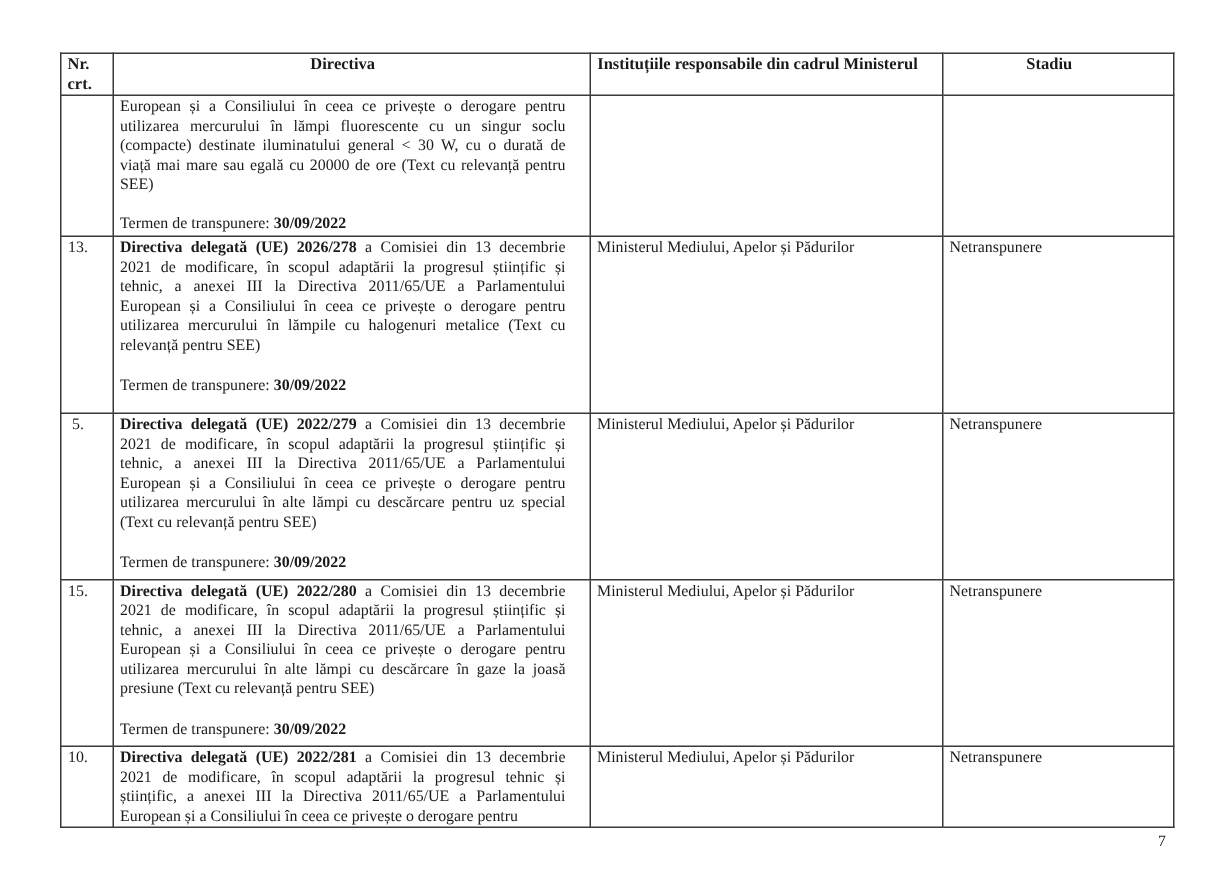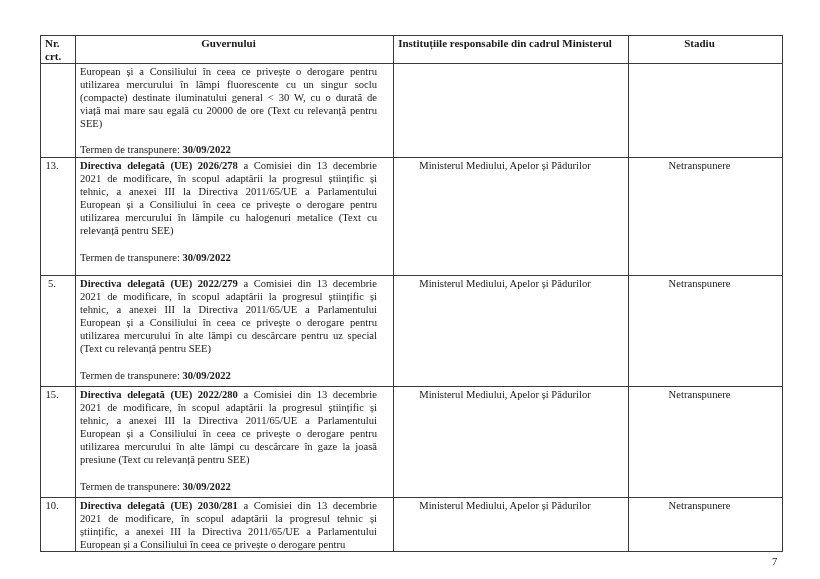--- a/index.html
+++ b/index.html
@@ -16,21 +16,21 @@
     table.doc-table th, table.doc-table td {
       border: 1px solid #3a3a3a; vertical-align: top; padding: 1px 16px 0 4px;
     }
     table.doc-table th { font-weight: bold; text-align: center; font-size: 11px; line-height: 13px; }
     col.c-nr { width: 35px; }
     col.c-dir { width: 318px; }
     col.c-inst { width: 235px; }
     col.c-st { width: 154px; }
     td.nr { text-align: center; }
     td.dir { text-align: justify; }
-    td.inst, td.st { text-align: center; }
+    td.inst, td.st { text-align: left; }
     .title-bold { font-weight: bold; }
     .term { display: block; margin-top: 13px; }
     .term b { font-weight: bold; }
     tr.h-head th { height: 24px; }
     tr.r-cont td { height: 92px; }
     tr.r13 td { height: 116px; }
     tr.r14 td { height: 109px; }
     tr.r15 td { height: 109px; margin-top: 14px; }
     tr.r16 td { height: 52px; }
     .page-number {
@@ -44,21 +44,21 @@
   <table class="doc-table">
     <colgroup>
       <col class="c-nr">
         <col class="c-dir">
         <col class="c-inst">
         <col class="c-st">
     </colgroup>
     <thead>
       <tr class="h-head">
         <th>Nr. crt.</th>
-        <th>Guvernului</th>
+        <th>Directiva</th>
         <th>Instituțiile responsabile din cadrul Ministerul</th>
         <th>Stadiu</th>
       </tr>
     </thead>
     <tbody>
       <tr class="r-cont">
         <td class="nr"></td>
         <td class="dir">
           <span>European și a Consiliului în ceea ce privește o derogare pentru utilizarea mercurului în lămpi fluorescente cu un singur soclu (compacte) destinate iluminatului general &lt; 30 W, cu o durată de viață mai mare sau egală cu 20000 de ore (Text cu relevanță pentru SEE)</span>
           <span class="term"><span>Termen de transpunere: </span><b>30/09/2022</b></span>
@@ -93,21 +93,21 @@
           <span class="title-bold">Directiva delegată (UE) 2022/280</span><span> a Comisiei din 13 decembrie 2021 de modificare, în scopul adaptării la progresul științific și tehnic, a anexei III la Directiva 2011/65/UE a Parlamentului European și a Consiliului în ceea ce privește o derogare pentru utilizarea mercurului în alte lămpi cu descărcare în gaze la joasă presiune (Text cu relevanță pentru SEE)</span>
           <span class="term"><span>Termen de transpunere: </span><b>30/09/2022</b></span>
         </td>
         <td class="inst">Ministerul Mediului, Apelor și Pădurilor</td>
         <td class="st">Netranspunere</td>
       </tr>
 
       <tr class="r16">
         <td class="nr">10.</td>
         <td class="dir">
-          <span class="title-bold">Directiva delegată (UE) 2030/281</span><span> a Comisiei din 13 decembrie 2021 de modificare, în scopul adaptării la progresul tehnic și științific, a anexei III la Directiva 2011/65/UE a Parlamentului European și a Consiliului în ceea ce privește o derogare pentru</span>
+          <span class="title-bold">Directiva delegată (UE) 2022/281</span><span> a Comisiei din 13 decembrie 2021 de modificare, în scopul adaptării la progresul tehnic și științific, a anexei III la Directiva 2011/65/UE a Parlamentului European și a Consiliului în ceea ce privește o derogare pentru</span>
         </td>
         <td class="inst">Ministerul Mediului, Apelor și Pădurilor</td>
         <td class="st">Netranspunere</td>
       </tr>
     </tbody>
   </table>
 
   <div class="page-number">7</div>
 </div>
 

